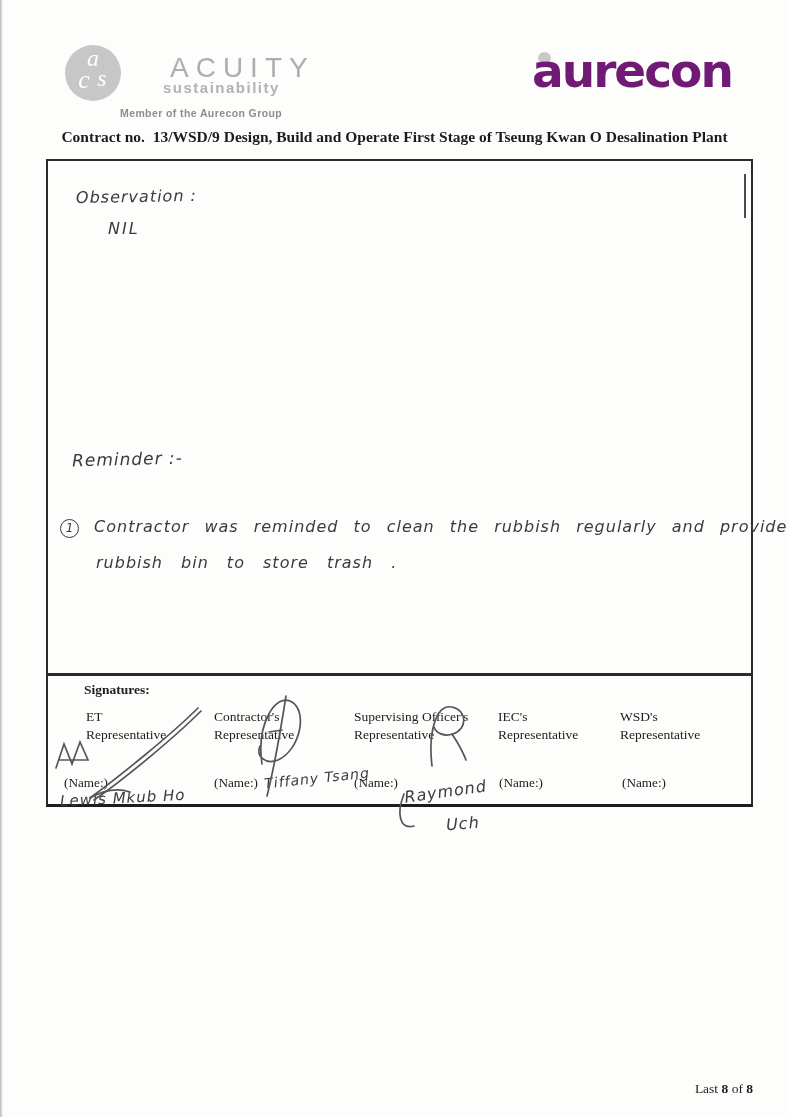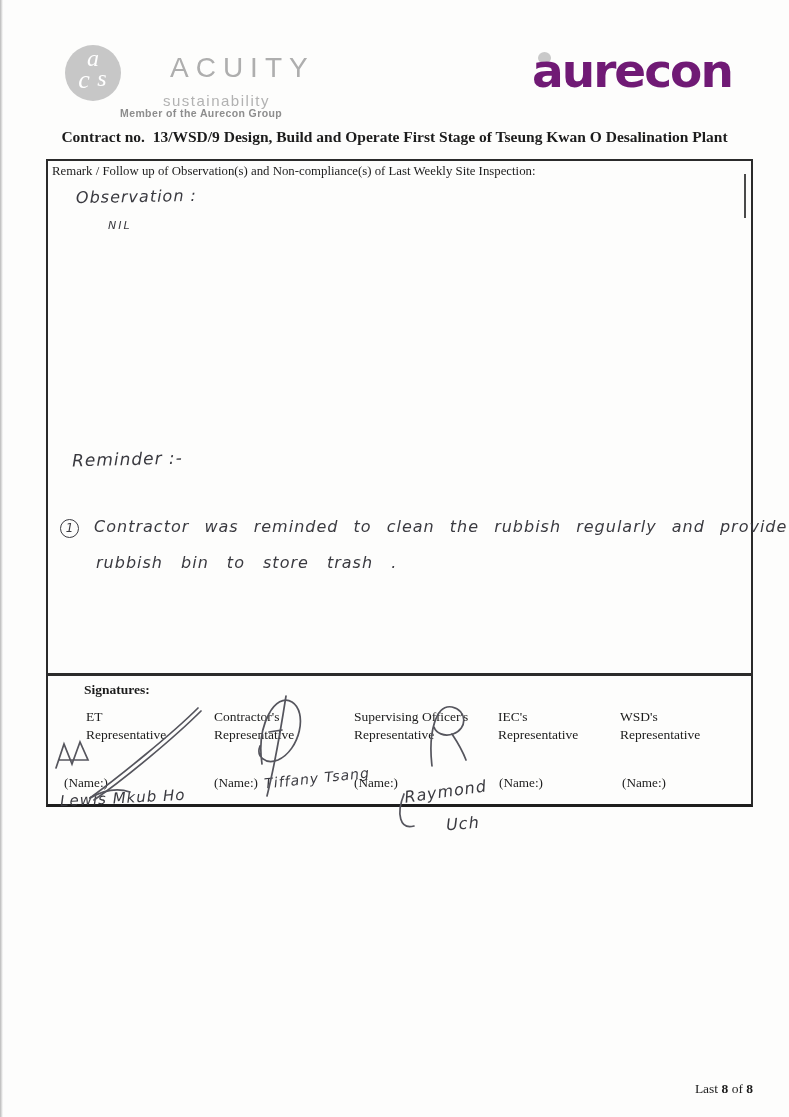--- a/index.html
+++ b/index.html
@@ -9,40 +9,40 @@
     font-family:"Liberation Serif", serif;
     color:#1c1c1c;
     overflow:hidden;
   }
   .page-edge{position:absolute;left:0;top:0;bottom:0;width:3px;
     background:linear-gradient(to right,#b9b9b9,rgba(255,255,255,0));}
   
   .acuity-mark{position:absolute;left:64px;top:44px;width:58px;height:58px;}
   .acuity-name{position:absolute;left:122px;top:52px;font-family:Liberation Sans, sans-serif;
     font-size:28px;letter-spacing:7px;color:#aeaeae;font-weight:500;margin-left:48px;}
-  .acuity-sub{position:absolute;left:163px;top:92px;font-family:"Liberation Sans",sans-serif;
-    font-size:15px;letter-spacing:1.5px;color:#b2b2b2;}
+  .acuity-sub{position:absolute;left:163px;top:79px;font-family:"Liberation Sans",sans-serif;
+    font-size:15px;letter-spacing:1.5px;color:#b2b2b2;font-weight:bold;}
   .acuity-tag{position:absolute;left:120px;top:107px;font-family:"Liberation Sans",sans-serif;
     font-size:10.5px;font-weight:bold;color:#8d8d8d;letter-spacing:.4px;}
   .aurecon{position:absolute;left:532px;top:47px;font-family:"DejaVu Sans",sans-serif;
     font-size:47px;font-weight:bold;color:#701a75;letter-spacing:-2px;line-height:1;}
   .aurecon-dot{position:absolute;left:538px;top:52px;width:13px;height:12px;border-radius:50%;
     background:#c9c9c9;}
   .title{position:absolute;left:0;top:128px;width:789px;text-align:center;
     font-size:15.5px;font-weight:bold;white-space:pre-wrap;}
   
   .remark-box{position:absolute;left:46px;top:159px;width:707px;height:516px;
     border:2px solid #2b2b2b;box-sizing:border-box;}
   .remark-label{position:absolute;left:4px;top:3px;font-size:12.8px;}
   .pen-tick{position:absolute;right:5px;top:13px;width:2px;height:44px;background:#4a4a4a;}
   
   .hw{font-family:"DejaVu Sans",sans-serif;font-style:italic;color:#3a3a40;
     letter-spacing:1px;}
   .hw-obs{position:absolute;left:28px;top:26px;font-size:16px;transform:rotate(-1deg);}
-  .hw-nil{position:absolute;left:60px;top:58px;font-size:11px;letter-spacing:2px;text-align:center;}
+  .hw-nil{position:absolute;left:60px;top:58px;font-size:16px;letter-spacing:2px;text-align:center;}
   .hw-reminder{position:absolute;left:24px;top:288px;font-size:17px;transform:rotate(-1.5deg);}
   .hw-struck{position:absolute;left:14px;top:322px;font-size:16px;white-space:nowrap;
     word-spacing:14px;}
   .strike{text-decoration:line-through;text-decoration-thickness:2px;}
   .uline{text-decoration:underline;text-decoration-thickness:2px;}
   .strike.uline{text-decoration:underline line-through;}
   .circ{display:inline-block;border:1.6px solid #3a3a40;border-radius:50%;
     width:17px;height:17px;line-height:17px;text-align:center;letter-spacing:0;font-size:12px;}
   .hw-item1{position:absolute;left:12px;top:356px;font-size:16px;white-space:nowrap;
     word-spacing:9px;}
@@ -74,21 +74,20 @@
 </svg>
 <div class="acuity-name">ACUITY</div>
 <div class="acuity-sub">sustainability</div>
 <div class="acuity-tag">Member of the Aurecon Group</div>
 <div class="aurecon-dot"></div>
 <div class="aurecon">aurecon</div>
 
 <div class="title">Contract no.  13/WSD/9 Design, Build and Operate First Stage of Tseung Kwan O Desalination Plant</div>
 
 <div class="remark-box">
-  <div class="remark-label">Remark / Follow up of Observation(s) and Non-compliance(s) of Last Weekly Site Inspection:</div>
   <div class="pen-tick"></div>
 
   <div class="hw hw-obs">Observation :</div>
   <div class="hw hw-nil">NIL</div>
 
   <div class="hw hw-reminder">Reminder :-</div>
 
 
   <div class="hw hw-item1">
     <span class="circ">1</span>

